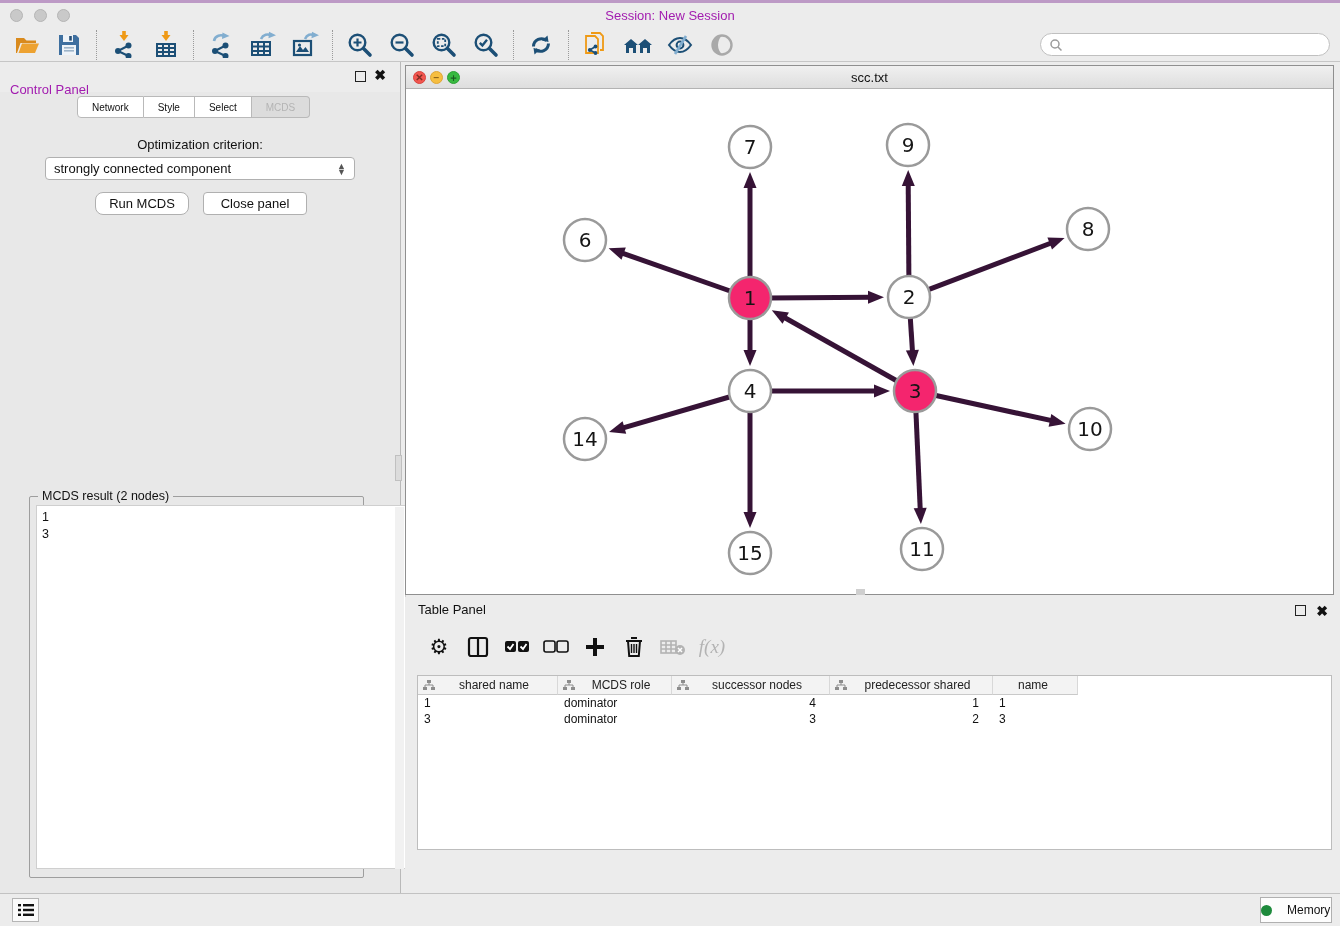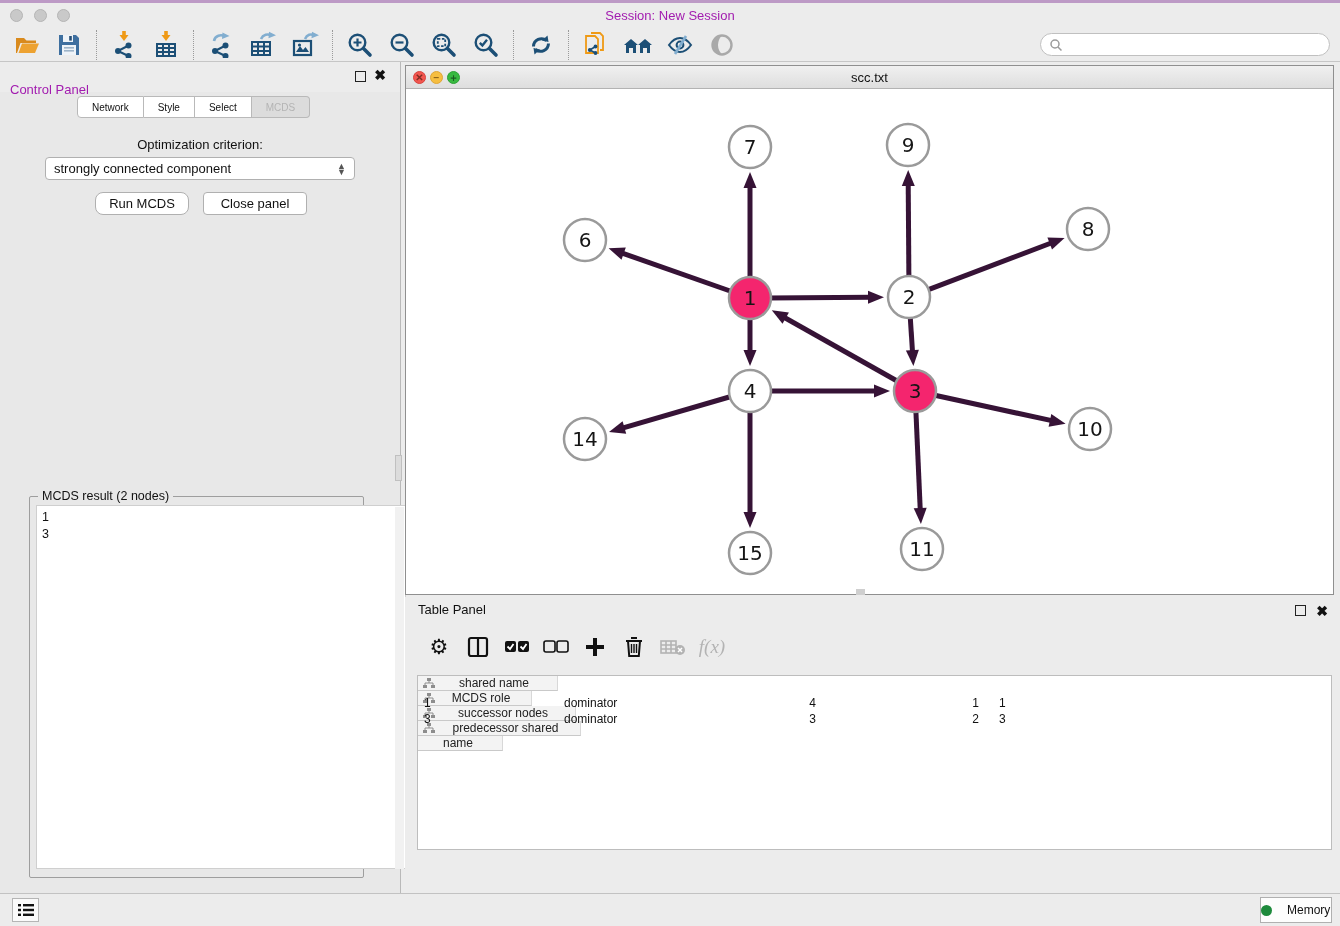--- a/index.html
+++ b/index.html
@@ -56,21 +56,21 @@
   #net-hscroll-thumb { left:450px; top:523px; width:9px; height:6px; background:#cfcfcf; }
 
   
   #table-panel { left:405px; top:597px; width:935px; height:294px; background:#ececec; }
   #tp-title { left:13px; top:5px; font-size:13px; }
   #tp-icons { right:12px; top:6px; display:flex; gap:10px; align-items:center; }
   #tp-toolbar { left:13px; top:30px; width:914px; height:40px; display:flex; align-items:center; gap:9px; padding-left:6px; }
   .tp-btn { width:30px; height:30px; display:flex; align-items:center; justify-content:center; }
   #fx-label { font-family:"Liberation Serif", serif; font-style:italic; font-size:19px; color:#b3b3b3; }
   #tp-table { left:12px; top:78px; width:915px; height:175px; background:#fff; border:1px solid #bdbdbd; overflow:hidden; }
-  #tp-head { display:flex; height:19px;flex-direction:column; }
+  #tp-head { display:flex; height:19px; }
   .th { background:#f3f3f3; border-right:1px solid #d8d8d8; border-bottom:1px solid #c9c9c9; display:flex; align-items:center; font-size:12px; color:#222; }
   .th .hier { margin-left:5px; }
   .th .lbl { flex:1; text-align:center; padding-right:4px; }
   .tr { display:flex; height:16px; font-size:12px; }
   .td { padding:1px 14px 0 6px; }
   .td.num { text-align:right; }
   #tp-tabs { left:0; right:0; top:264px; display:flex; justify-content:center; }
   #tp-tabs .seg-btn { padding:2px 11px; }
 
   

